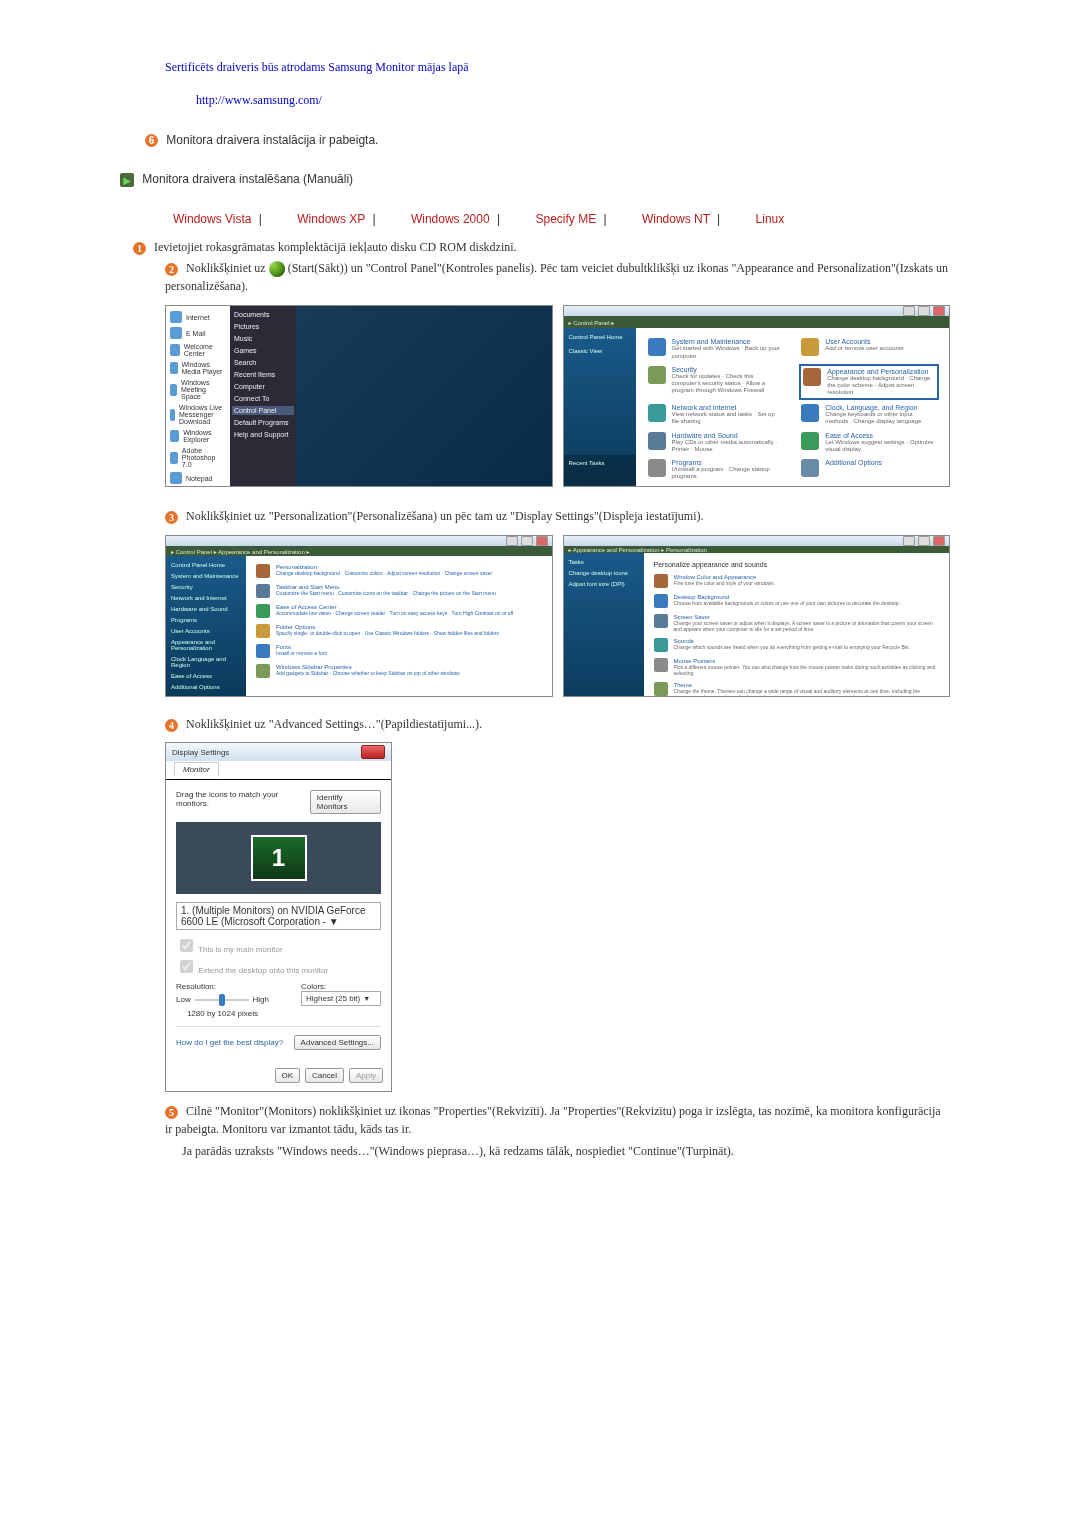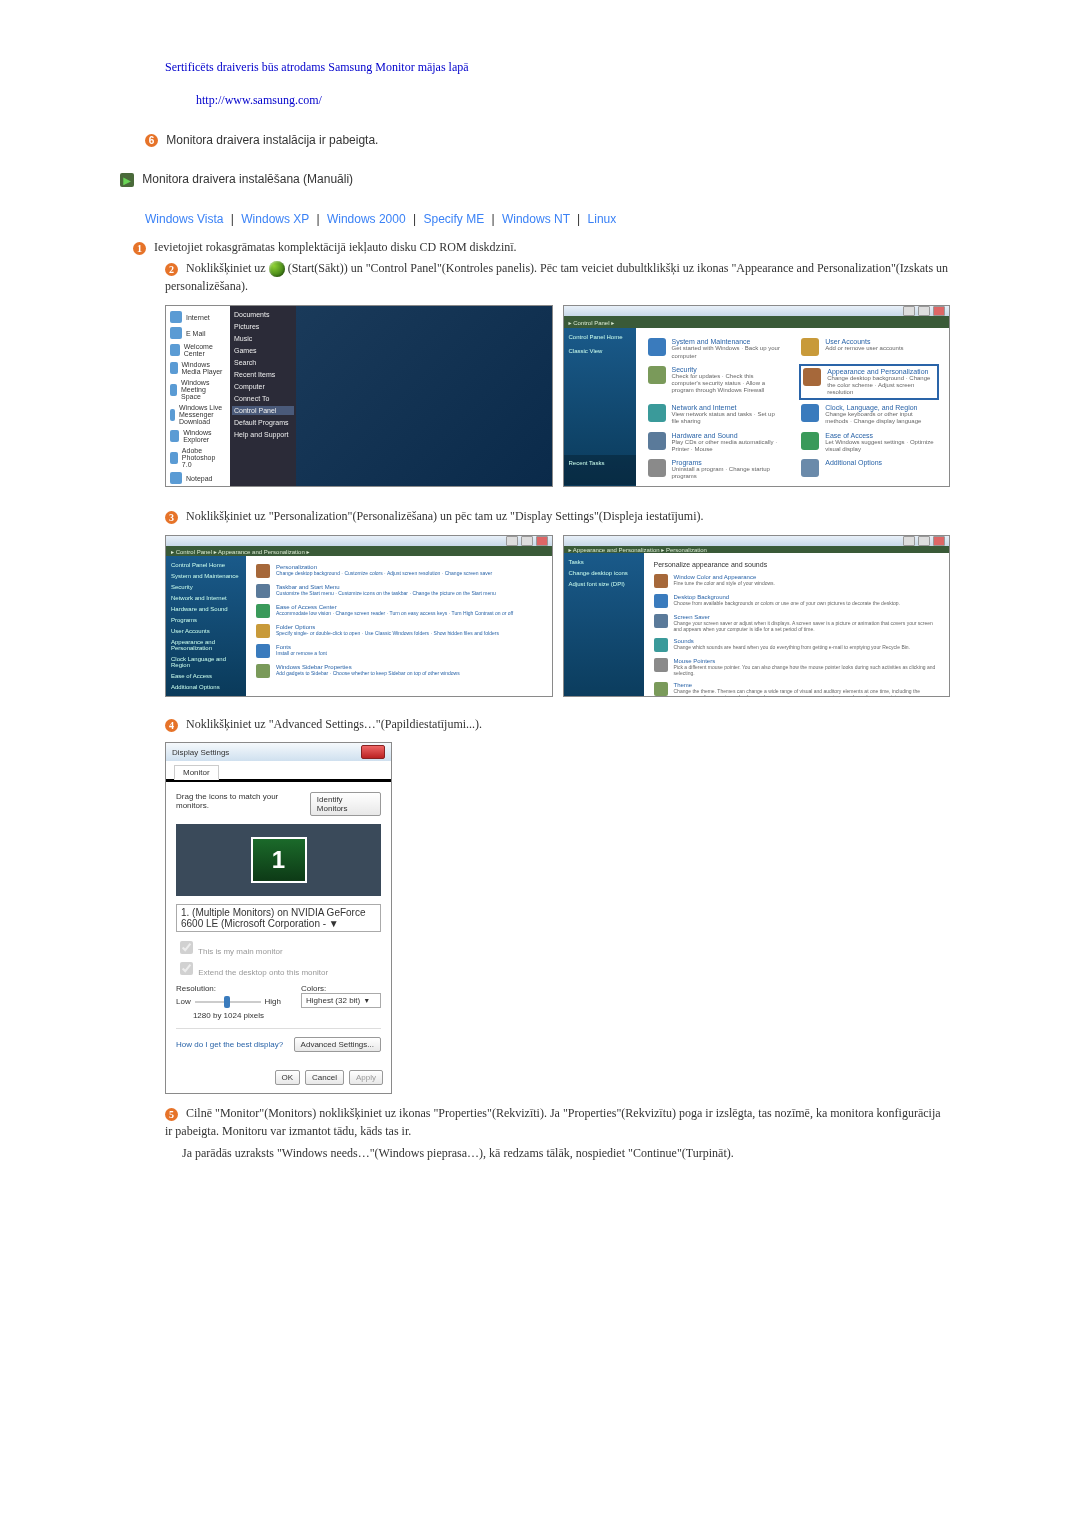--- a/index.html
+++ b/index.html
@@ -41,39 +41,39 @@
 .pers-sidebar { width:70px; background:linear-gradient(#1a5a8a,#0a3a5a); padding:6px 5px; display:flex; flex-direction:column; gap:5px; color:#cfe; font-size:6px; }
 .pers-content { flex:1; padding:8px 10px; display:flex; flex-direction:column; gap:6px; }
 .pers-row { display:flex; gap:6px; align-items:flex-start; }
 .pers-icon { width:14px; height:14px; border-radius:2px; flex-shrink:0; }
 .pers-link { color:#2a64a8; }
 
 .ds-wrap { margin:10px 0 10px 45px; }
 .ds-dialog { width:225px; border:1px solid #8a8a8a; font-size:8px; color:#333; }
 .ds-title { height:18px; background:linear-gradient(#f5f9fc,#cfe0ef); display:flex; align-items:center; padding:0 6px; justify-content:space-between; }
 .ds-close { width:22px; height:12px; background:linear-gradient(#e66,#b22); border:1px solid #822; border-radius:2px; }
-.ds-tab { height:18px; border-bottom:3px solid #000000; padding:0 8px; display:flex; align-items:flex-end; }
+.ds-tab { height:18px; border-bottom:1px solid #000000; padding:0 8px; display:flex; align-items:flex-start;font-style:italic; }
 .ds-body { padding:10px; }
 .ds-topline { display:flex; justify-content:space-between; margin-bottom:8px; }
 .btn { border:1px solid #999; background:linear-gradient(#fff,#e8e8e8); padding:2px 6px; border-radius:2px; font-size:8px; cursor:pointer; }
 .ds-monitor-box { height:72px; background:#3a4a5a; display:flex; align-items:center; justify-content:center; margin-bottom:8px; }
 .ds-monitor { width:52px; height:42px; background:linear-gradient(#1b6a2a,#0d3a16); border:2px solid #fff; display:flex; align-items:center; justify-content:center; color:#fff; font-size:24px; font-weight:bold; }
 .ds-select { border:1px solid #aaa; padding:2px 4px; font-size:10px; background:#fff; margin-bottom:6px; }
 .ds-check { margin-bottom:2px; font-size:8px; }
-.ds-sliders { display:flex; gap:20px; margin-top:6px; }
+.ds-sliders { display:flex; gap:32px; margin-top:6px; }
 .ds-slidecol { flex:1; }
 .ds-slider { height:14px; position:relative; margin-top:2px; }
 .ds-track { position:absolute; top:6px; left:0; right:0; height:2px; background:#ccc; }
 .ds-thumb { position:absolute; top:1px; width:6px; height:12px; background:#3a7bbd; border-radius:2px; }
 .ds-select-inline { border:1px solid #aaa; padding:2px 4px; font-size:8px; background:#fff; }
 .ds-bottom-row { display:flex; justify-content:space-between; align-items:center; border-top:1px solid #ddd; padding-top:8px; margin-top:8px; }
 .ds-buttons { display:flex; justify-content:flex-end; gap:5px; padding:8px; }
 .link-style { color:#2a64a8; }
 .bold { font-weight:normal; }
-.os-links a { color:#3b82f6; text-decoration:none; }
+.os-links a { color:#b91c1c; text-decoration:none;margin-left:28px; }
 .os-sep { color:#333; margin:0 4px; }
 </style>
 </head>
 <body>
 
 <div class="page">
 
   <div class="indent2 blue">Sertificēts draiveris būs atrodams Samsung Monitor mājas lapā</div>
   <div class="indent2 blue" style="margin-top:18px;"><a href="#" style="color:#0000cc;text-decoration:none;padding-left:31px;">http://www.samsung.com/</a></div>
 
@@ -444,21 +444,21 @@
               <div class="ds-slider" style="flex:1;">
                 <div class="ds-track"></div>
                   <div class="ds-thumb" style="left:45%;"></div>
               </div>
               <span>High</span>
             </div>
             <div style="text-align:center;margin-top:2px;">1280 by 1024 pixels</div>
           </div>
           <div class="ds-slidecol" style="flex:0 0 80px;">
             <div>Colors:</div>
-            <div class="ds-select-inline"><span>Highest (32 bit)</span> &nbsp;▾</div>
+            <div class="ds-select-inline"><span>Highest (25 bit)</span> &nbsp;▾</div>
           </div>
         </div>
         <div class="ds-bottom-row">
           <span class="link-style">How do I get the best display?</span>
           <span class="btn">Advanced Settings...</span>
         </div>
       </div>
       <div class="ds-buttons">
         <span class="btn">OK</span>
         <span class="btn">Cancel</span>

